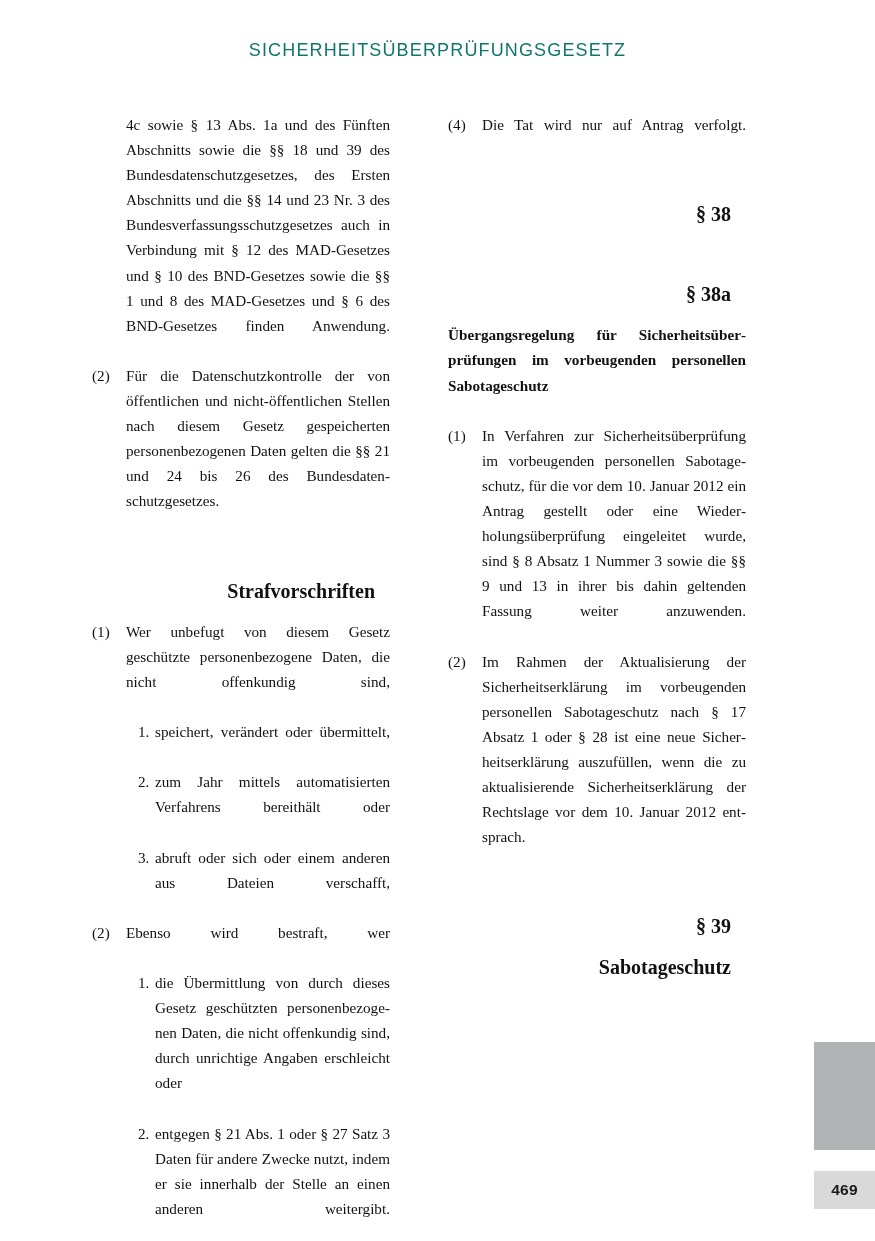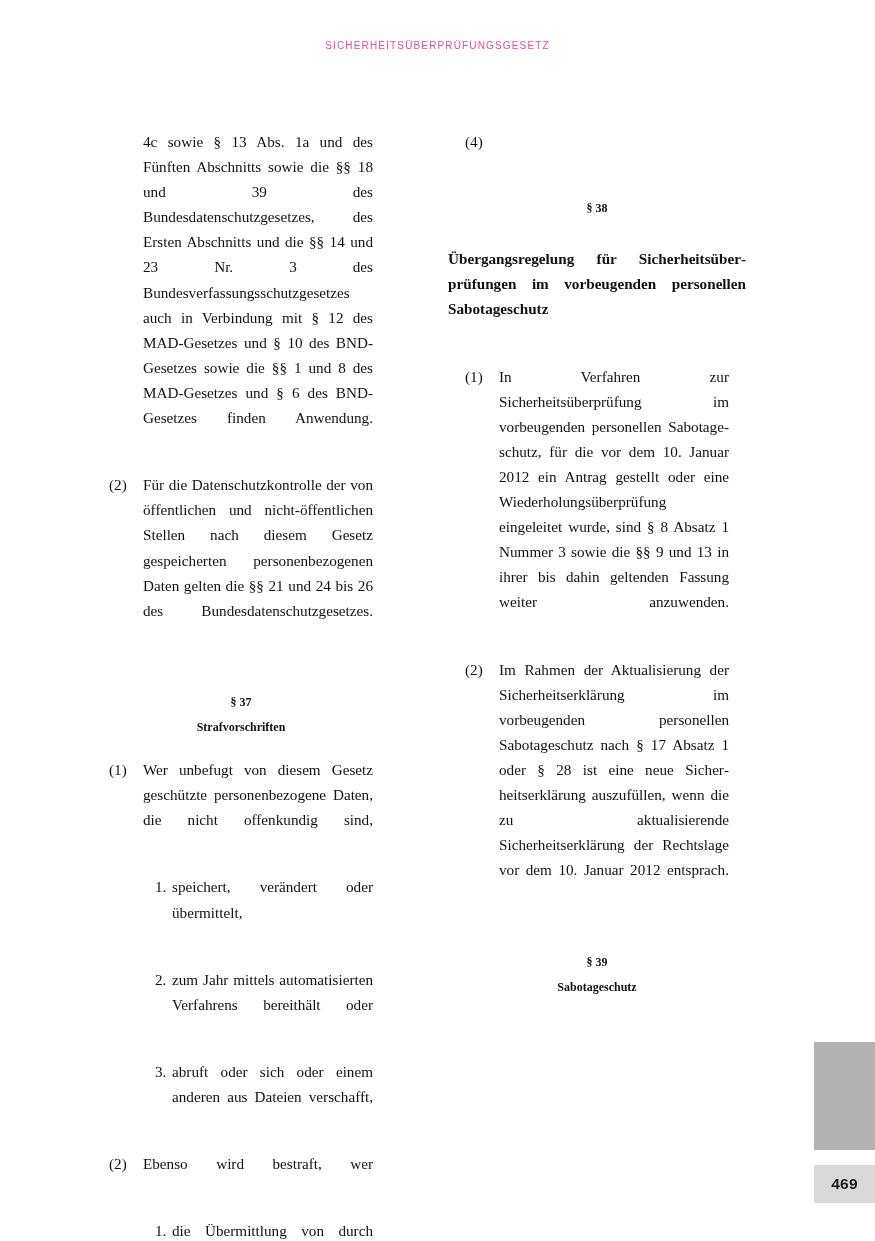--- a/index.html
+++ b/index.html
@@ -19,23 +19,23 @@
   }
 
   
   .page-header {
     position: absolute;
     top: 40px;
     left: 0;
     width: 875px;
     text-align: center;
     font-family: "Liberation Sans", "DejaVu Sans", sans-serif;
-    font-size: 10px;
+    font-size: 18px;
     letter-spacing: 1.15px;
-    color: #ec4899;
+    color: #0f766e;
     font-weight: 400;
   }
 
   
   .columns {
     position: absolute;
     top: 112px;
     left: 92px;
     width: 687px;
     height: 1060px;
@@ -48,21 +48,21 @@
   .column-left  { left: 0; }
   .column-right { left: 356px; }
 
   
   .para {
     font-size: 15.2px;
     line-height: 25.1px;
     text-align: justify;
     text-justify: inter-word;
     hyphens: manual;
-    margin: 17px;
+    margin: 0;
   }
   
   .para-num {
     position: relative;
     padding-left: 34px;
   }
   .para-num > .marker {
     position: absolute;
     left: 0;
     top: 0;
@@ -98,24 +98,24 @@
     content: "";
     display: inline-block;
     width: 100%;
   }
 
   
   .sec-number,
   .sec-title {
     font-family: "Liberation Serif", "DejaVu Serif", serif;
     font-weight: bold;
-    font-size: 12px;
-    line-height: 25.1px;
-    margin: 0;
-    text-align: center;
+    font-size: 20px;
+    line-height: 25.1px;
+    margin: 15px;
+    text-align: right;
   }
   .sec-title-justified {
     font-weight: bold;
     font-size: 15.2px;
     line-height: 25.1px;
     margin: 0;
     text-align: justify;
     hyphens: manual;
   }
   .sec-title-justified:after {
@@ -164,21 +164,20 @@
 
     <p class="para para-cont">4c sowie § 13 Abs. 1a und des Fünften Abschnitts sowie die §§ 18 und 39 des Bundesdatenschutzgesetzes, des Ersten Abschnitts und die §§ 14 und 23 Nr. 3 des Bundesverfassungsschutzgesetzes auch in Verbindung mit § 12 des MAD-Geset­zes und § 10 des BND-Gesetzes sowie die §§ 1 und 8 des MAD-Gesetzes und § 6 des BND-Gesetzes finden Anwendung.</p>
 
     <div class="para para-num">
       <span class="marker">(2)</span>
       <span>Für die Datenschutzkontrolle der von öffentlichen und nicht-öffentlichen Stel­len nach diesem Gesetz gespeicherten personenbezogenen Daten gelten die §§ 21 und 24 bis 26 des Bundesdaten­schutzgesetzes.</span>
     </div>
 
     <div class="gap-medium"></div>
 
-    <p class="sec-number">§ 37</p>
     <p class="sec-title">Strafvorschriften</p>
 
     <div class="para para-num">
       <span class="marker">(1)</span>
       <span>Wer unbefugt von diesem Gesetz geschützte personenbezogene Daten, die nicht offenkundig sind,</span>
     </div>
 
     <div class="para para-item">
       <span class="marker">1.</span>
       <span>speichert, verändert oder übermittelt,</span>
@@ -210,28 +209,30 @@
       <span>entgegen § 21 Abs. 1 oder § 27 Satz 3 Daten für andere Zwecke nutzt, indem er sie innerhalb der Stelle an einen anderen weitergibt.</span>
     </div>
 
   </div>
 
   <div class="column column-right">
 
 
     <div class="para para-num">
       <span class="marker">(4)</span>
+      <span>Die Tat wird nur auf Antrag verfolgt.</span>
     </div>
 
     <div class="gap-medium"></div>
 
     <p class="sec-number">§ 38</p>
 
     <div class="gap-medium"></div>
 
+    <p class="sec-number">§ 38a</p>
     <p class="sec-title-justified">Übergangsregelung für Sicherheitsüber­prüfungen im vorbeugenden personellen Sabotageschutz</p>
 
     <div class="para para-num">
       <span class="marker">(1)</span>
       <span>In Verfahren zur Sicherheitsüberprüfung im vorbeugenden personellen Sabotage­schutz, für die vor dem 10. Januar 2012 ein Antrag gestellt oder eine Wieder­holungsüberprüfung eingeleitet wurde, sind § 8 Absatz 1 Nummer 3 sowie die §§ 9 und 13 in ihrer bis dahin geltenden Fassung weiter anzuwenden.</span>
     </div>
 
     <div class="para para-num">
       <span class="marker">(2)</span>
       <span>Im Rahmen der Aktualisierung der Sicherheitserklärung im vorbeugenden personellen Sabotageschutz nach § 17 Absatz 1 oder § 28 ist eine neue Sicher­heitserklärung auszufüllen, wenn die zu aktualisierende Sicherheitserklärung der Rechtslage vor dem 10. Januar 2012 ent­sprach.</span>
@@ -242,15 +243,15 @@
     <p class="sec-number">§ 39</p>
     <p class="sec-title">Sabotageschutz</p>
 
 
   </div>
 
 </div>
 
 <div class="thumb-index" style="background: rgb(176, 178, 179);"></div>
 
-<div class="folio-tab" style="background: rgb(217, 217, 217);">
+<div class="folio-tab" style="background: rgb(217, 217, 217); margin-top: 6px;">
   <span class="folio-number">469</span>
 </div>
 
 </body></html>

